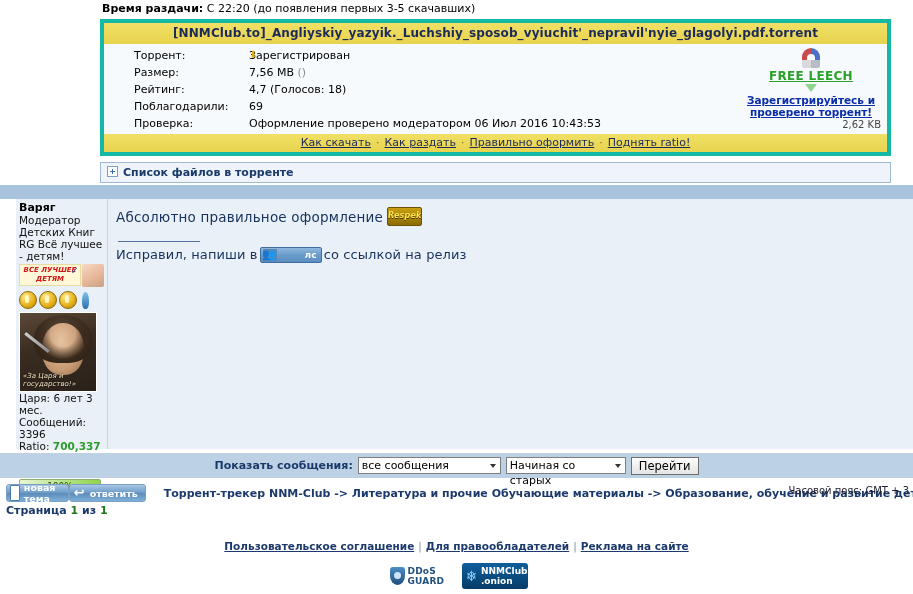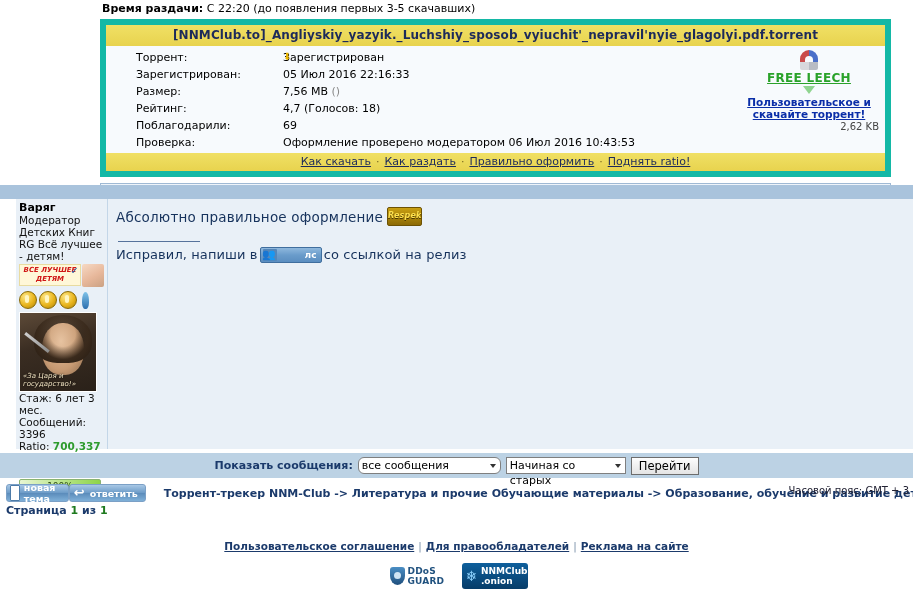--- a/index.html
+++ b/index.html
@@ -27,21 +27,21 @@
   }
   .seed-time {
     font-size: 11px;
     color: #000;
     padding: 2px 0 4px 2px;
     white-space: nowrap;
   }
   .seed-time b { font-weight: bold; }
 
   .tor-table {
-    border: 6px solid #14b8a6;
+    border: 4px solid #14b8a6;
     background: #f7fafd;
     width: 791px;
     box-sizing: border-box;
   }
   .tor-title {
     background: #ecdb5a;
     background: linear-gradient(to bottom, #f0e065 0%, #e8d34e 100%);
     text-align: center;
     font-weight: bold;
     font-size: 12px;
@@ -54,21 +54,20 @@
     padding: 3px 0 2px 0;
     background: #f7fafd;
   }
   .tor-rows {
     width: 640px;
   }
   .tor-row {
     display: flex;
     line-height: 17px;
     font-size: 11px;
-    gap: 32px;
   }
   .tor-label {
     width: 145px;
     padding-left: 30px;
     box-sizing: border-box;
     color: #000;
   }
   .tor-value { color: #000; }
   .tor-value .paren { color: #888; }
   .dl-arrow {
@@ -405,21 +404,21 @@
     position: relative;
     display: inline-block;
   }
   .sel .caret {
     position: absolute; right: 4px; top: 6px;
     width: 0; height: 0;
     border-left: 3px solid transparent;
     border-right: 3px solid transparent;
     border-top: 4px solid #333;
   }
-  .sel-wide { width: 143px; border-radius: 6px; }
+  .sel-wide { width: 143px; }
   .sel-mid { width: 120px; }
   .go-btn {
     height: 18px;
     box-sizing: border-box;
     border: 1px solid #6d6d6d;
     background: linear-gradient(to bottom, #fdfdfd, #e4e4e4);
     font-size: 11.5px;
     padding: 0 7px;
     line-height: 16px;
     color: #000;
@@ -587,24 +586,20 @@
         <div class="tor-rows">
           <div class="tor-row">
             <div class="tor-label">Торрент:</div>
             <div class="tor-value"><span class="dl-arrow">⬇</span></div>
           </div>
           <div class="tor-row" style="margin-top:-17px;">
             <div class="tor-label"></div>
             <div class="tor-value">Зарегистрирован</div>
           </div>
 
-          <div class="tor-row">
-            <div class="tor-label">Зарегистрирован:</div>
-            <div class="tor-value">05 Июл 2016 22:16:33</div>
-          </div>
 
           <div class="tor-row">
             <div class="tor-label">Размер:</div>
             <div class="tor-value">
               <span>7,56 MB</span>
               <span class="paren">()</span>
             </div>
           </div>
 
           <div class="tor-row">
@@ -624,21 +619,21 @@
         </div>
 
         <div class="leech-col">
           <div class="magnet-ico">
             <div class="body"></div>
               <div class="hole"></div>
               <div class="legs"></div>
           </div>
           <div class="free-leech">FREE LEECH</div>
           <div class="tri-down"></div>
-          <a class="reg-link" href="#">Пользовательское и скачайте торрент!</a>
+          <a class="reg-link" href="#">Зарегистрируйтесь и проверено торрент!</a>
           <div class="tor-size-small">2,62 KB</div>
         </div>
 
       </div>
 
       <div class="tor-footer">
         <a href="#">Как скачать</a><span class="sep">·</span><a href="#">Как раздать</a><span class="sep">·</span><a href="#">Правильно оформить</a><span class="sep">·</span><a href="#">Поднять ratio!</a>
       </div>
     </div>
 
@@ -672,21 +667,21 @@
       </div>
 
       <div class="avatar">
         <div class="face"></div>
         <div class="hair"></div>
         <div class="sword"></div>
         <div class="caption">«За Царя и государство!»</div>
       </div>
 
       <div class="stat-line">
-        <span>Стаж:</span>
+        <span>Царя:</span>
         <span>6 лет 3 мес.</span>
       </div>
       <div class="stat-line">
         <span>Сообщений:</span>
         <span>3396</span>
       </div>
       <div class="stat-line">
         <span>Ratio:</span>
         <span class="ratio-val">700,337</span>
       </div>

